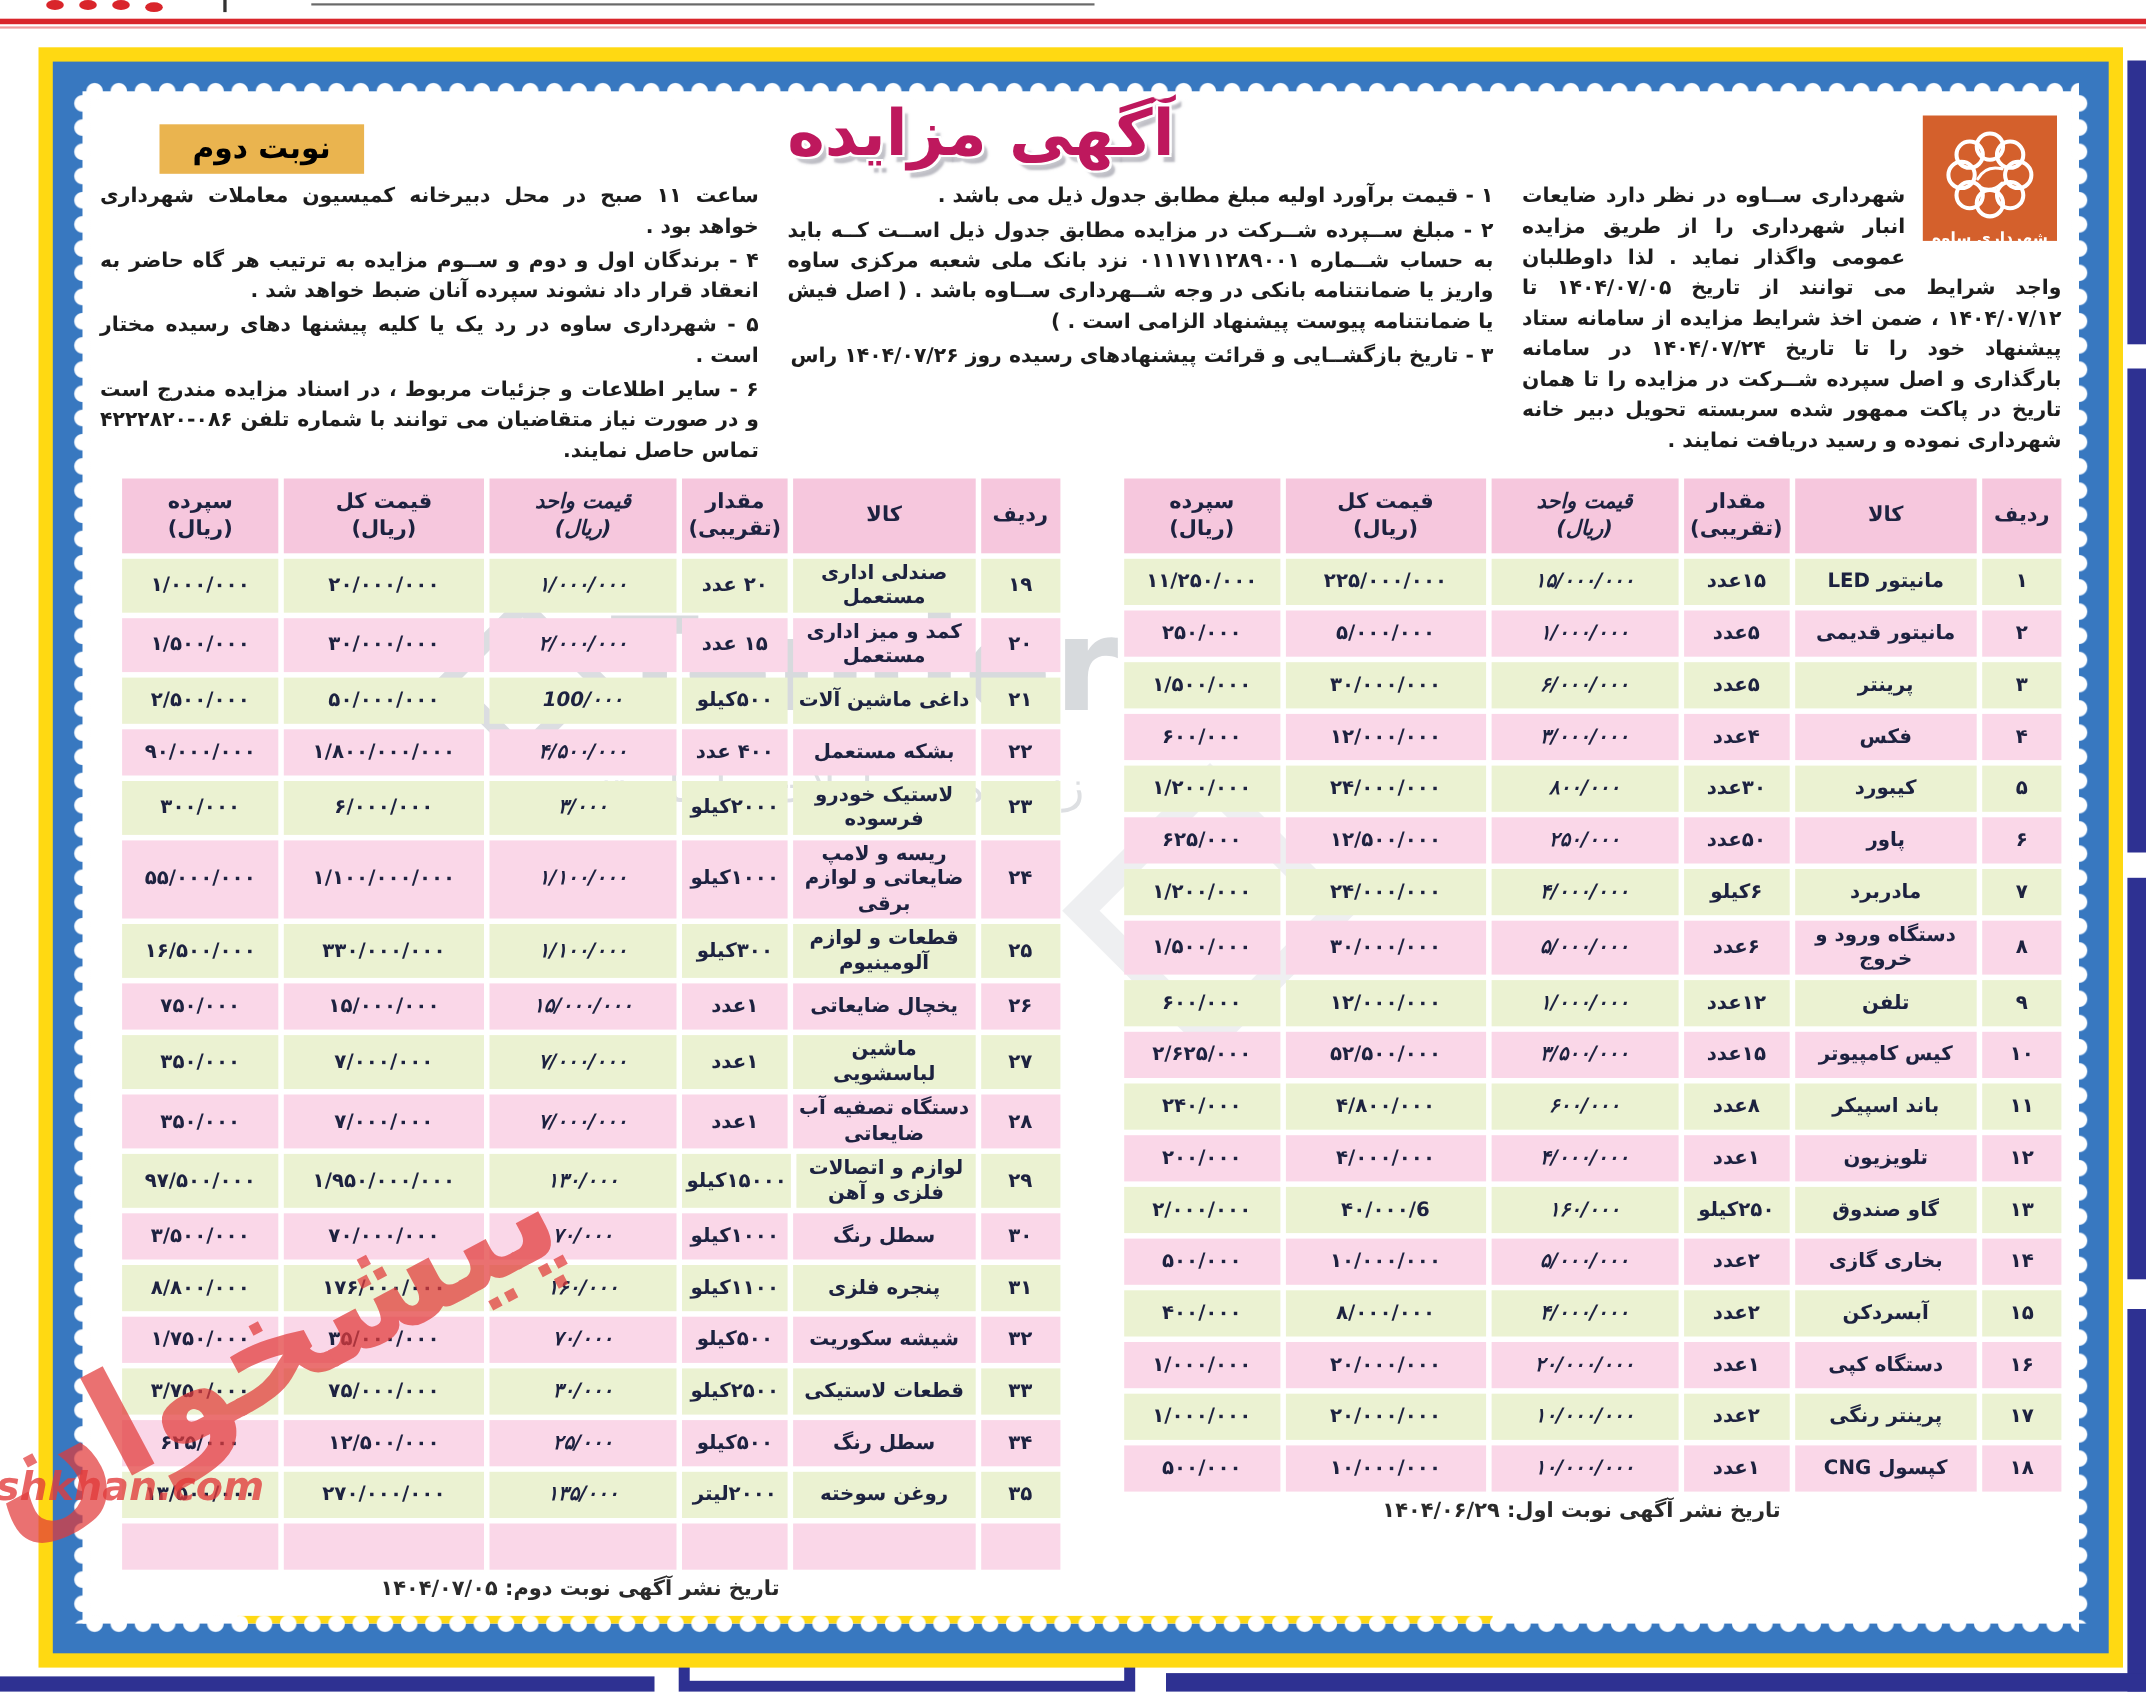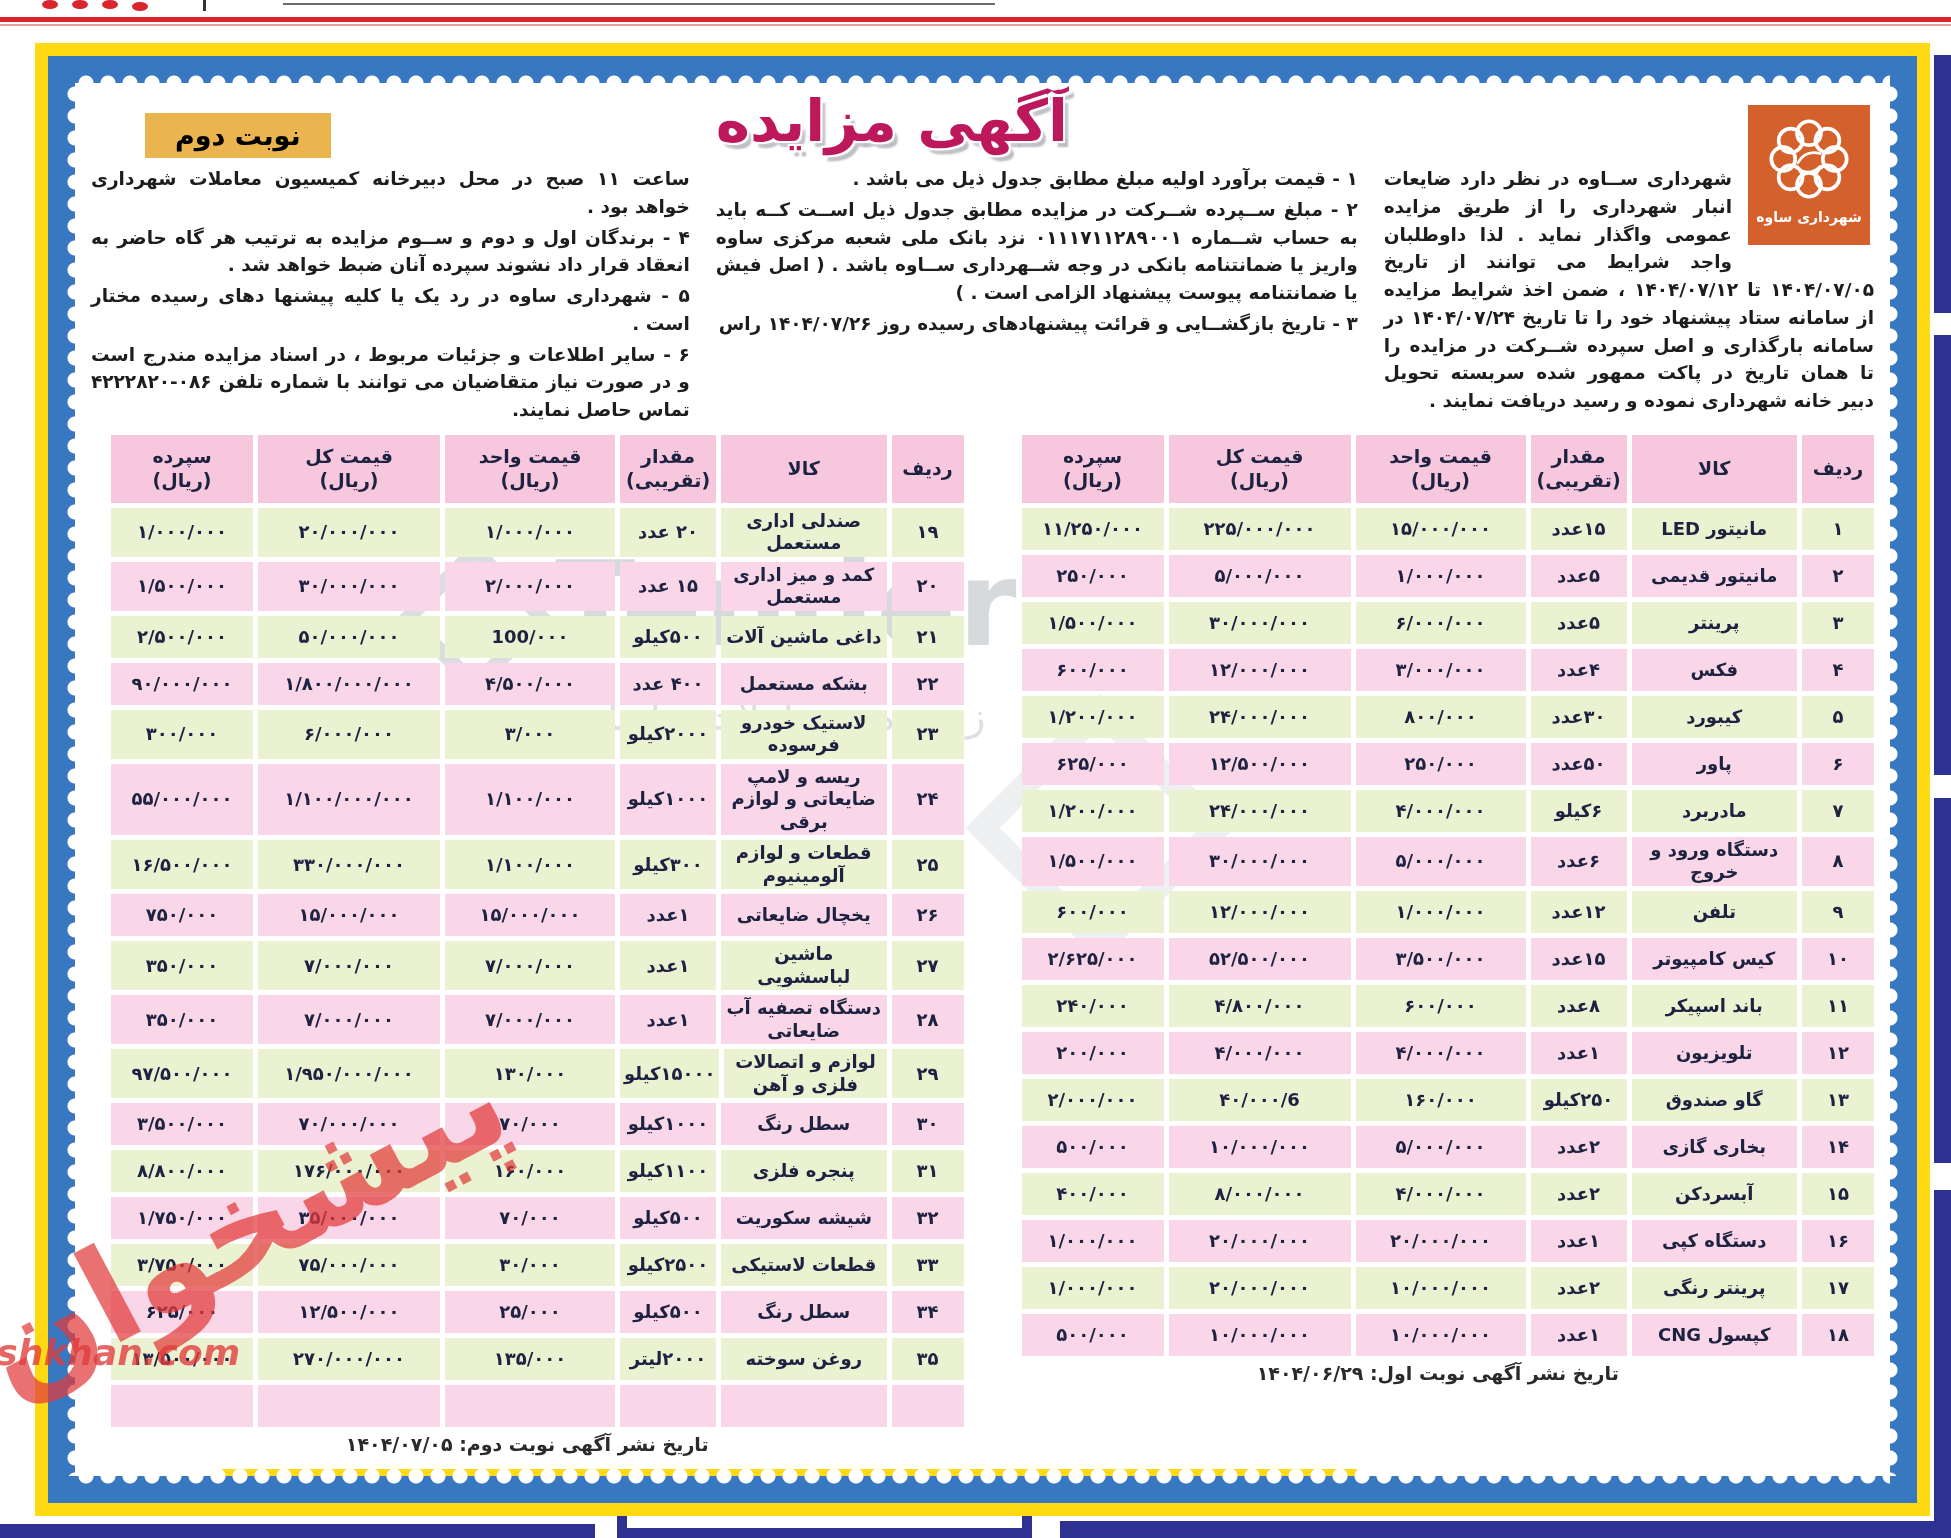--- a/index.html
+++ b/index.html
@@ -38,35 +38,35 @@
   .title { position:absolute; left:33%; top:4px; width:24%; text-align:center;
            font-size:58px; font-weight:bold; color:#be185d;
            text-shadow:-2px -2px 0 #fff, 2px -2px 0 #fff, -2px 2px 0 #fff, 2px 2px 0 #fff,
                         0 0 10px #fff, 5px 6px 2px rgba(120,120,135,.55); }
   .intro { margin-top:74px; display:flex; gap:26px; direction:rtl; }
   .col   { text-align:justify; font-size:18.5px; line-height:1.5; color:#1d1d1d; font-weight:600; }
   .col p { margin:0 0 3px; }
   .col-right { flex:0 0 27.5%; }
   .col-mid   { flex:0 0 36%; }
   .col-left  { flex:1; }
-  .logo  { float:right; width:122px; height:140px; background:#d4602c; margin:-60px 4px 8px 16px; padding-top:8px; }
+  .logo  { float:right; width:122px; height:114px; background:#d4602c; margin:-60px 4px 8px 16px; padding-top:8px; }
   .logo svg { display:block; margin:0 auto; }
   .logo-cap { color:#fff; font-size:14px; text-align:center; margin-top:2px; font-weight:600; }
 
   
   .table-zone { margin-top:8px; display:flex; gap:38px; direction:rtl; position:relative; z-index:2; }
   .half  { flex:1 1 0; }
   .trow  { display:flex; gap:5px; margin-bottom:5px; direction:rtl; }
   .tcell { display:flex; align-items:center; justify-content:center; text-align:center;
            font-weight:bold; color:#1d2240; font-size:18px; min-height:42px; padding:2px 4px; line-height:1.25; }
   .hcell { background:#f6c7dd; min-height:68px; font-size:19px; white-space:pre-line; }
   .green .tcell { background:#ebf2d2; }
   .pink  .tcell { background:#fad7e8; }
   .c0 { flex:0 0 72px; }  .c1 { flex:1 1 140px; } .c2 { flex:0 0 96px; }
-  .c3 { flex:0 0 170px; } .c4 { flex:0 0 182px; } .c5 { flex:0 0 142px;margin-left:20px; }
+  .c3 { flex:0 0 170px;font-style:italic; } .c4 { flex:0 0 182px; } .c5 { flex:0 0 142px;margin-left:20px; }
   .date-line { text-align:center; font-size:19px; color:#2a2a2a; font-weight:600; margin-top:6px; direction:rtl; }
 
   
   .banner { margin-top:14px; margin-right:29%; width:64%; background:#ffd912; color:#0e0e0e;
             font-weight:bold; font-size:36px; text-align:center; padding:10px 0; direction:rtl; }
 
   
   .wm { position:absolute; pointer-events:none; }
   .wm-mark   { left:345px; top:480px; width:110px; height:110px; border:15px solid #7e8692; transform:rotate(45deg); opacity:.28; }
   .wm-tender { left:480px; top:452px; font-size:118px; font-weight:bold; color:#7e8692; opacity:.30; direction:ltr; letter-spacing:2px; }

